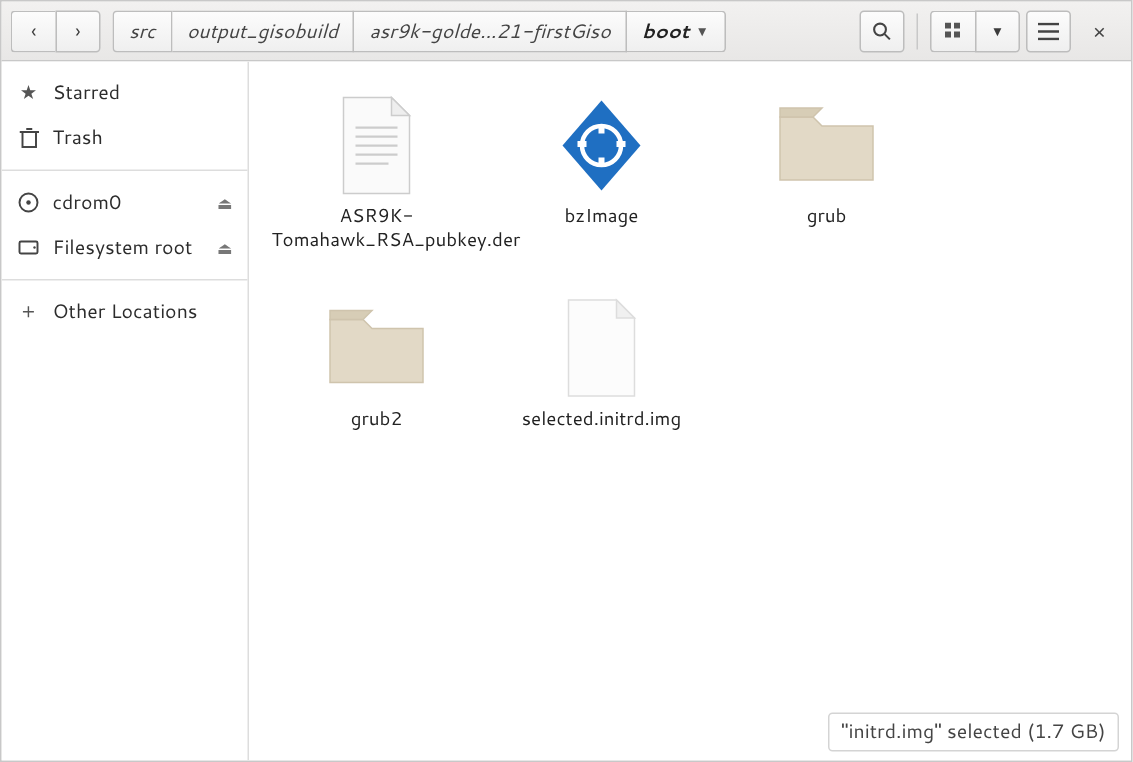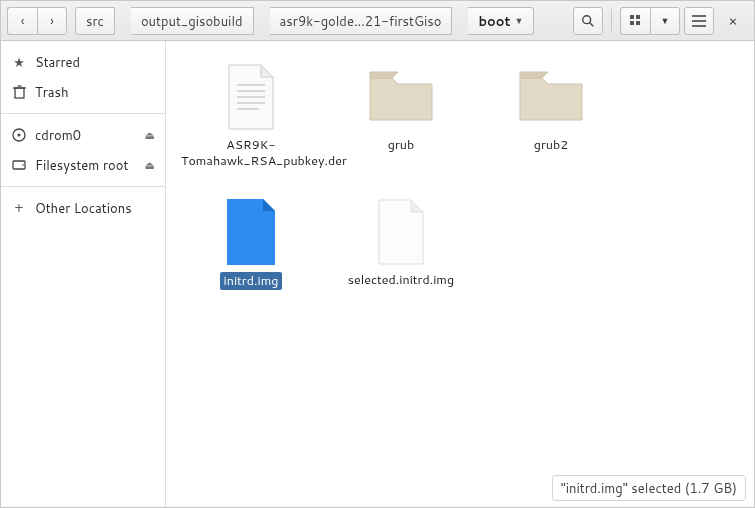--- a/index.html
+++ b/index.html
@@ -3,21 +3,21 @@
 <meta charset="utf-8">
 <style>
 * { box-sizing: border-box; margin: 0; padding: 0; font-family: "Cantarell", "Ubuntu", "Segoe UI", sans-serif; font-size: 13px; }
 body { width: 755px; height: 508px; background: #f6f6f5; display: flex; flex-direction: column; border: 1px solid #c8c8c8; }
 .toolbar { height: 40px; background: linear-gradient(#f2f1f0,#e8e7e6); border-bottom: 1px solid #c8c8c8; display: flex; align-items: center; padding: 0 6px; gap: 4px; }
 .btn { height: 28px; background: linear-gradient(#fcfcfc,#efefef); border: 1px solid #bdbdbd; border-radius: 3px; display: flex; align-items: center; justify-content: center; cursor: pointer; padding: 0 8px; color: #3b3b3b; }
 .btn.square { width: 30px; padding:0; }
 .nav-group { display: flex; }
 .nav-group .btn:first-child { border-radius: 3px 0 0 3px; border-right: none; }
 .nav-group .btn:last-child { border-radius: 0 3px 3px 0; }
-.path { display: flex; gap: 16px; flex: 1; overflow: hidden; margin: 0 4px;}
+.path { display: flex; gap: 0; flex: 1; overflow: hidden; margin: 0 4px; font-style: italic;}
 .path .seg { height: 28px; background: linear-gradient(#fcfcfc,#efefef); border: 1px solid #bdbdbd; display:flex; align-items:center; padding: 0 10px; cursor:pointer; color:#444; white-space:nowrap; font-size:12.5px;}
 .path .seg:not(:first-child){ border-left:none;}
 .path .seg:first-child { border-radius:3px 0 0 3px; }
 .path .seg:last-child { border-radius:0 3px 3px 0; }
 .path .seg.active { font-weight:600; color:#222;}
 .divider-v { width:1px; height:24px; background:#c8c8c8; margin:0 4px;}
 .right-ctrl { display:flex; gap:4px; }
 .main { flex:1; display:flex; background:#fff; position:relative; overflow:hidden;}
 .sidebar { width:165px; border-right:1px solid #ddd; display:flex; flex-direction:column; padding-top:6px;}
 .side-item { height:30px; display:flex; align-items:center; padding:0 10px; gap:8px; cursor:pointer; color:#2c2c2c; }
@@ -153,20 +153,35 @@
                 <line x1="14" y1="28" x2="42" y2="28"></line>
                 <line x1="14" y1="34" x2="42" y2="34"></line>
                 <line x1="14" y1="40" x2="42" y2="40"></line>
                 <line x1="14" y1="46" x2="36" y2="46"></line>
               </g>
             </svg>
         </div>
         <div class="label">ASR9K-Tomahawk_RSA_pubkey.der</div>
       </div>
 
+      <div class="cell">
+        <div class="iconbox">
+          <svg width="68" height="68" viewBox="0 0 68 68">
+              <polygon points="34,4 60,34 34,64 8,34" fill="#1f6fc2"></polygon>
+              <circle cx="34" cy="34" r="13" fill="none" stroke="#fff" stroke-width="3"></circle>
+              <g fill="#fff">
+                <rect x="32" y="20" width="4" height="6"></rect>
+                <rect x="44" y="31" width="6" height="4"></rect>
+                <rect x="32" y="42" width="4" height="6"></rect>
+                <rect x="18" y="31" width="6" height="4"></rect>
+              </g>
+            </svg>
+        </div>
+        <div class="label">bzImage</div>
+      </div>
 
 
       <div class="cell">
         <div class="iconbox">
           <svg width="70" height="58" viewBox="0 0 70 58">
               <path d="M4 10 L26 10 L32 16 L66 16 L66 52 L4 52 Z" fill="#e2d9c6" stroke="#cfc4ad"></path>
               <path d="M4 10 L26 10 L32 4 L4 4 Z" fill="#d7cdb6" stroke="#cfc4ad"></path>
             </svg>
         </div>
         <div class="label">grub</div>
@@ -175,29 +190,20 @@
       <div class="cell">
         <div class="iconbox">
           <svg width="70" height="58" viewBox="0 0 70 58">
               <path d="M4 10 L26 10 L32 16 L66 16 L66 52 L4 52 Z" fill="#e2d9c6" stroke="#cfc4ad"></path>
               <path d="M4 10 L26 10 L32 4 L4 4 Z" fill="#d7cdb6" stroke="#cfc4ad"></path>
             </svg>
         </div>
         <div class="label">grub2</div>
       </div>
 
-      <div class="cell">
-        <div class="iconbox">
-          <svg width="56" height="70" viewBox="0 0 56 70">
-              <path d="M4 2 L40 2 L52 14 L52 68 L4 68 Z" fill="#2d8cf0"></path>
-              <path d="M40 2 L40 14 L52 14 Z" fill="#1a6fc9"></path>
-            </svg>
-        </div>
-        <div class="label sel">initrd.img</div>
-      </div>
 
       <div class="cell">
         <div class="iconbox">
           <svg width="56" height="68" viewBox="0 0 56 68">
               <path d="M6 2 L38 2 L50 14 L50 66 L6 66 Z" fill="#fcfcfc" stroke="#ddd"></path>
               <path d="M38 2 L38 14 L50 14 Z" fill="#f0f0f0" stroke="#ddd"></path>
             </svg>
         </div>
         <div class="label">selected.initrd.img</div>
       </div>

